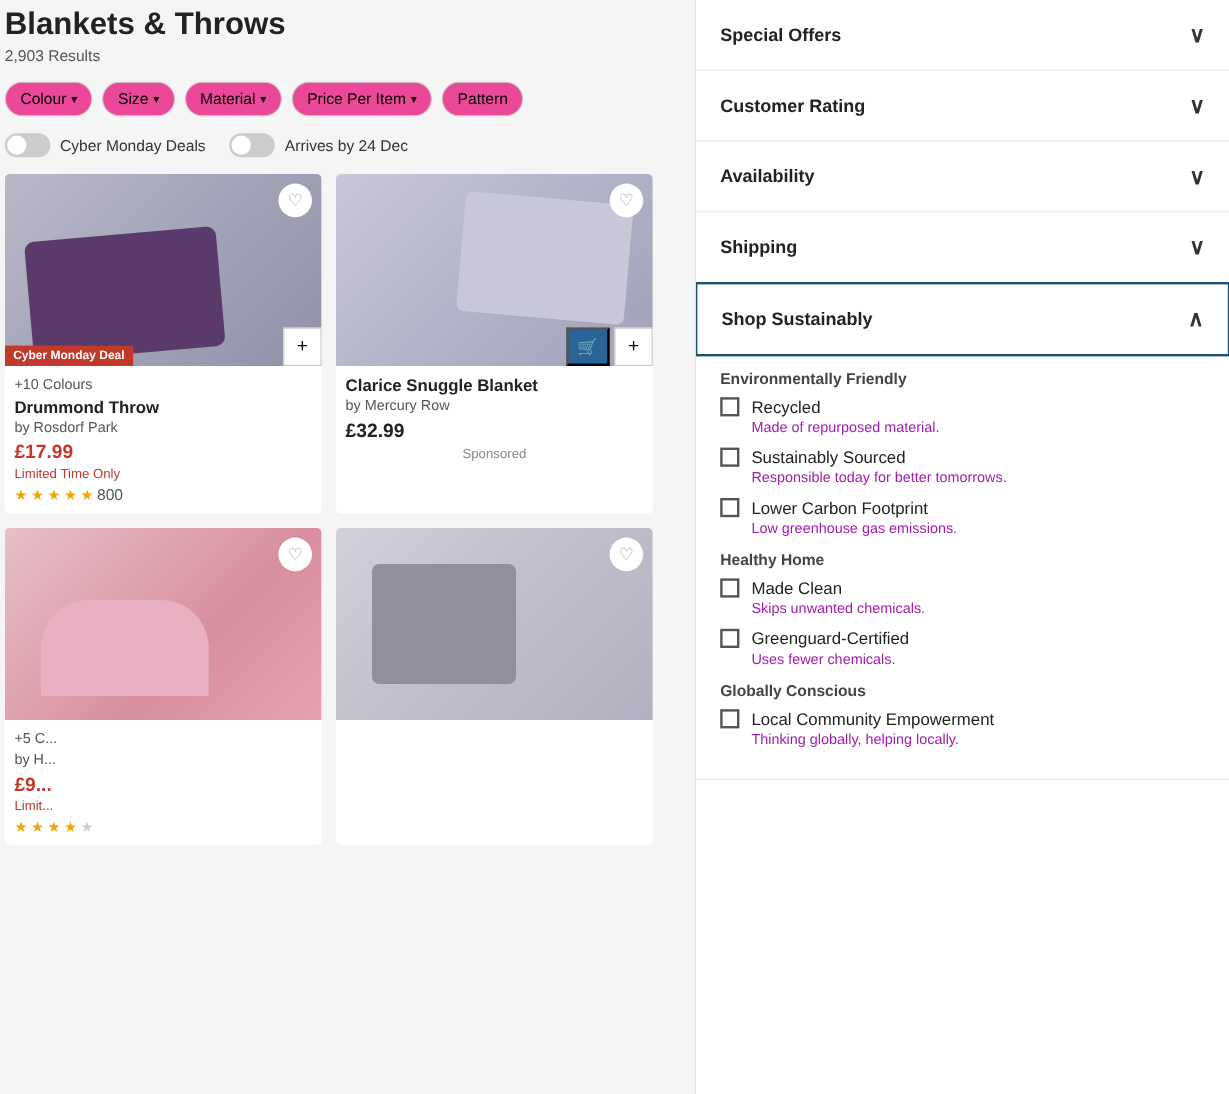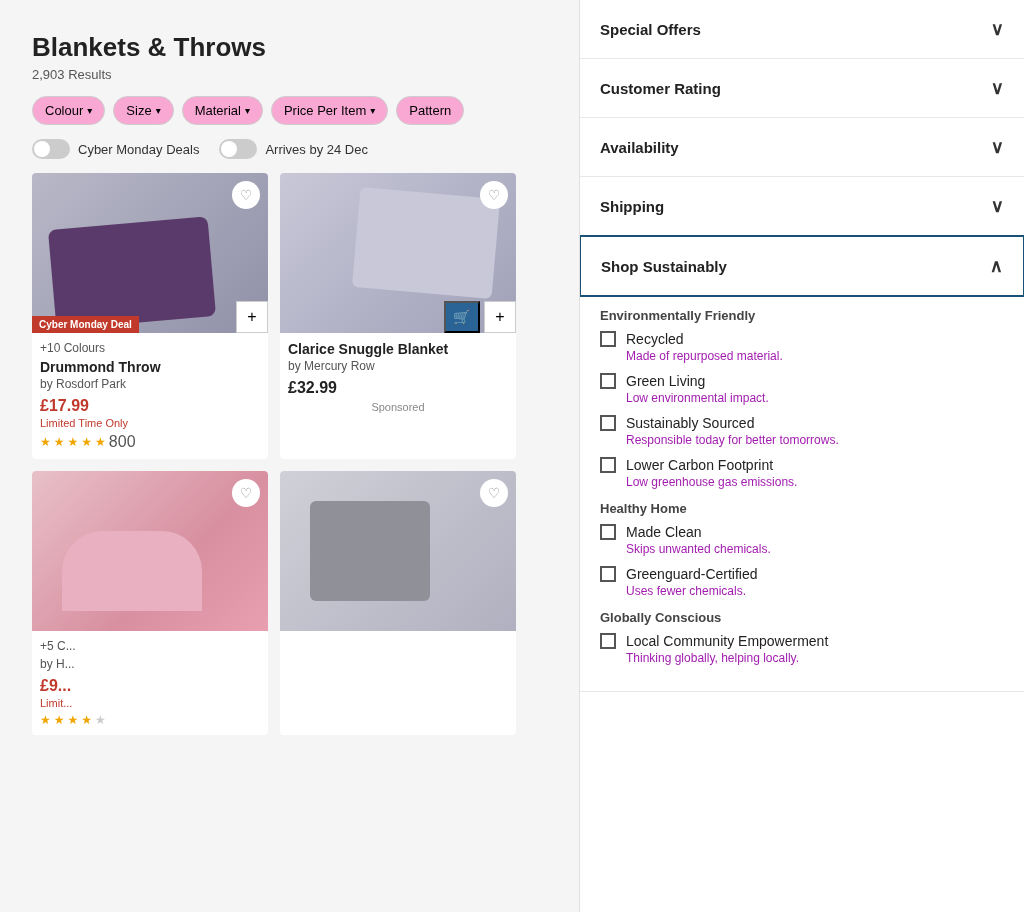--- a/index.html
+++ b/index.html
@@ -3,21 +3,21 @@
   <meta charset="utf-8">
   <style>
     * { box-sizing: border-box; margin: 0; padding: 0; }
     body { font-family: Arial, sans-serif; background: #f5f5f5; display: flex; width: 1024px; height: 912px; overflow: hidden; }
 
     
     .product-panel {
       width: 548px;
       flex-shrink: 0;
       background: #f5f5f5;
-      padding: 32px;
+      padding: 4px;
       overflow: hidden;
     }
 
     .page-title {
       font-size: 26px;
       font-weight: 700;
       color: #222;
       margin-bottom: 4px;
     }
 
@@ -35,21 +35,21 @@
       overflow: hidden;
     }
 
     .filter-btn {
       display: flex;
       align-items: center;
       gap: 4px;
       padding: 6px 12px;
       border: 1px solid #ccc;
       border-radius: 20px;
-      background: #f9a8d4;
+      background: #ec4899;
       font-size: 13px;
       cursor: pointer;
       white-space: nowrap;
     }
 
     .filter-btn .chevron { font-size: 10px; }
 
     .toggles-row {
       display: flex;
       align-items: center;
@@ -253,21 +253,21 @@
     .stars {
       display: flex;
       align-items: center;
       gap: 3px;
       font-size: 12px;
     }
 
     .star { color: #f0a500; }
     .star-half { color: #f0a500; }
     .star-empty { color: #ccc; }
-    .rating-count { color: #555; font-size: 16px; }
+    .rating-count { color: #555; font-size: 13px; }
 
     .sponsored-label {
       font-size: 11px;
       color: #888;
       text-align: center;
       padding: 2px 6px;
     }
 
     
     .filter-panel {
@@ -500,27 +500,20 @@
       <div class="filter-category-label">Environmentally Friendly</div>
 
       <div class="filter-option">
         <div class="filter-option-row">
           <input type="checkbox" class="filter-checkbox" style="">
           <span class="filter-option-name">Recycled</span>
         </div>
         <span class="filter-option-desc">Made of repurposed material.</span>
       </div>
 
-      <div class="filter-option">
-        <div class="filter-option-row">
-          <input type="checkbox" class="filter-checkbox" style="">
-          <span class="filter-option-name">Green Living</span>
-        </div>
-        <span class="filter-option-desc">Low environmental impact.</span>
-      </div>
 
       <div class="filter-option">
         <div class="filter-option-row">
           <input type="checkbox" class="filter-checkbox" style="">
           <span class="filter-option-name">Sustainably Sourced</span>
         </div>
         <span class="filter-option-desc">Responsible today for better tomorrows.</span>
       </div>
 
       <div class="filter-option">

